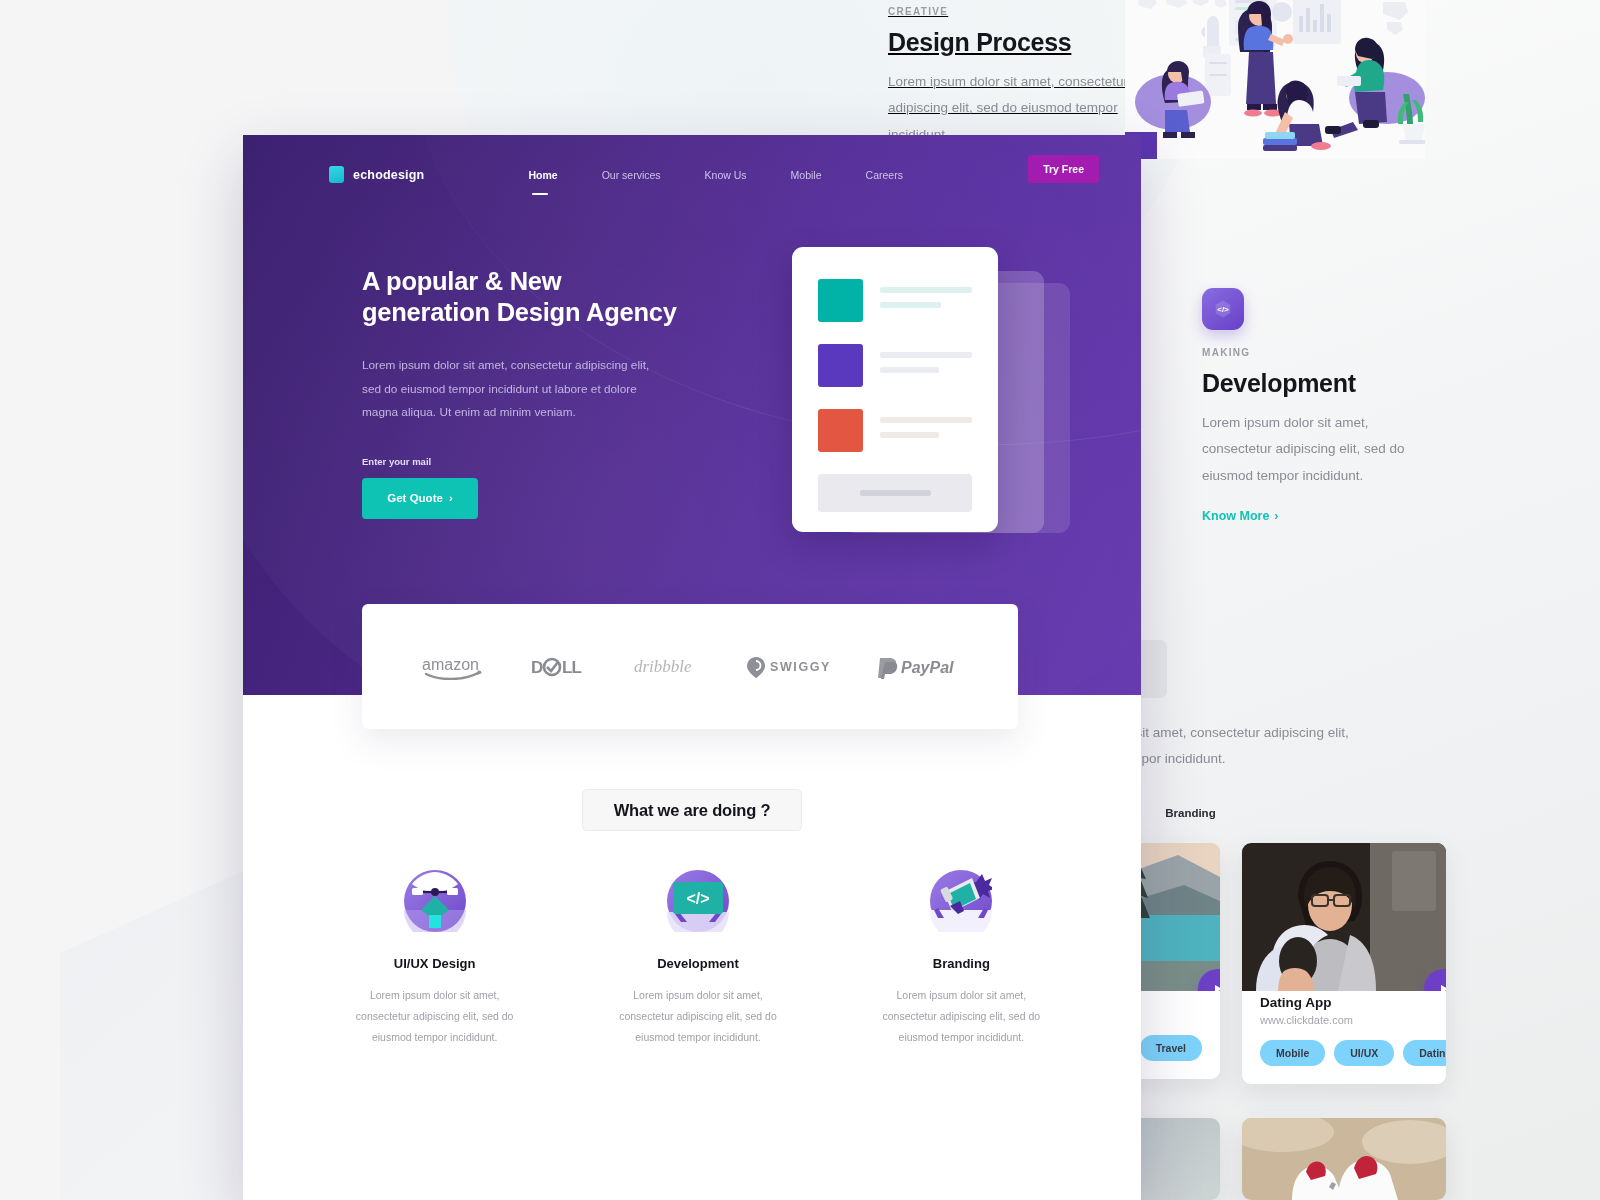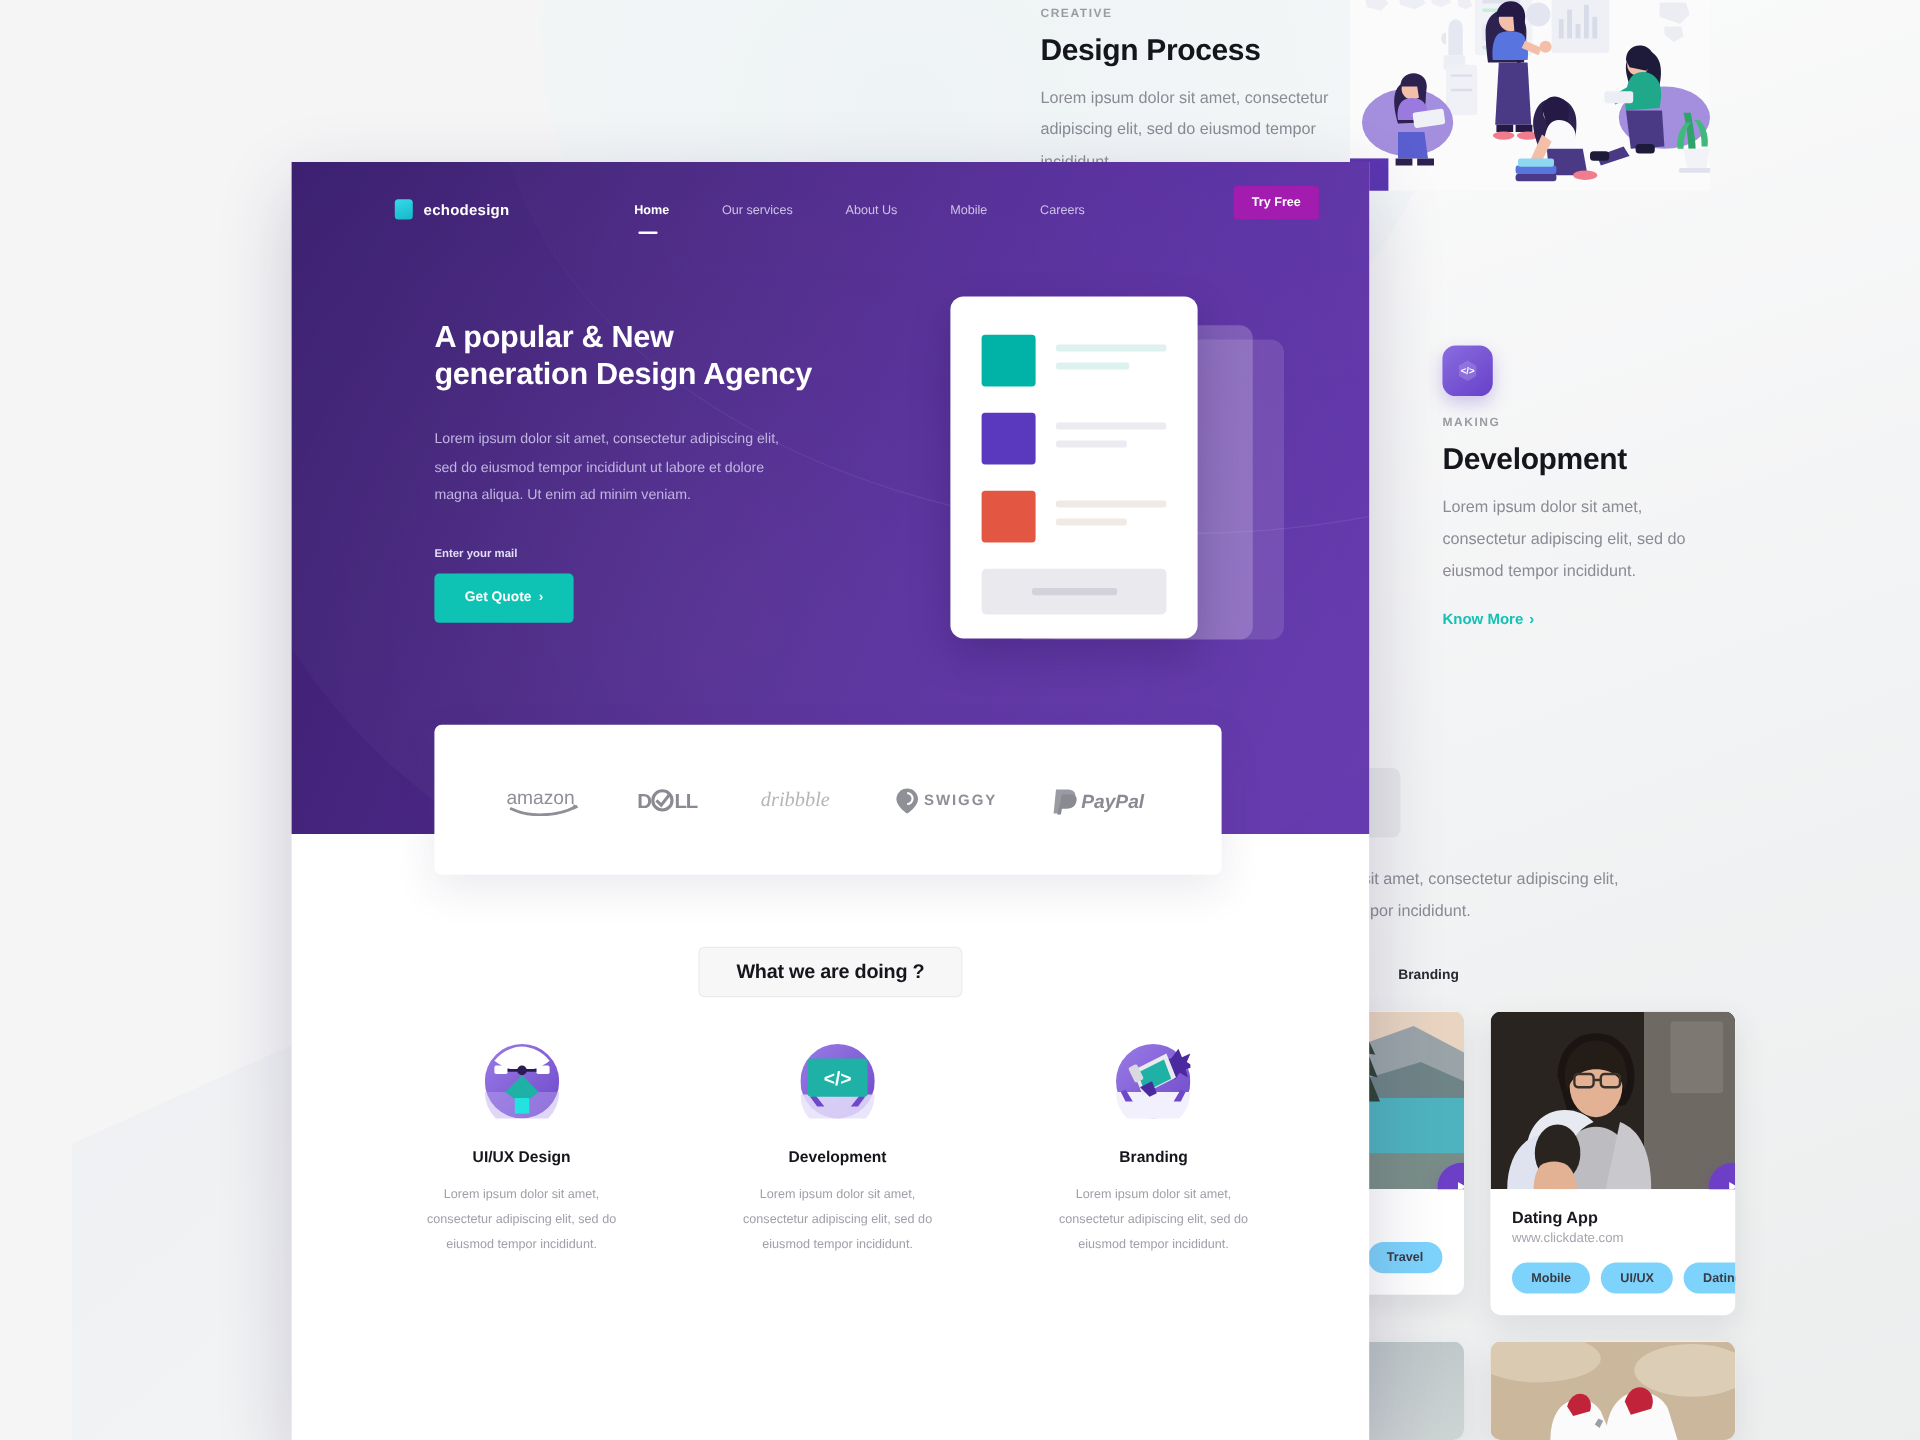--- a/index.html
+++ b/index.html
@@ -26,21 +26,21 @@
     background:radial-gradient(ellipse at 40% 60%, #eef3f5 0%, #f3f6f7 60%, #f7f8f9 100%);
   }
   .bg-blob2 {
     position:absolute; left:60px; top:760px; width:430px; height:460px;
     background:linear-gradient(140deg, #eceef1 0%, #f4f5f6 100%);
     clip-path:polygon(0 42%, 100% 0, 100% 100%, 0 100%);
     opacity:.85;
   }
 
   
-  .dp-block { position:absolute; left:867px; top:6px; width:260px; }
+  .dp-block { position:absolute; left:888px; top:6px; width:260px;text-decoration:underline; }
   .eyebrow {
     font-size:10px; letter-spacing:1.3px; color:#9b9ba4; font-weight:600;
     text-transform:uppercase; margin-bottom:11px;
   }
   .dp-title { font-size:25px; color:#15151c; font-weight:700; letter-spacing:-.3px; }
   .dp-body { font-size:13.5px; line-height:1.95; color:#8b8b95; margin-top:12px; }
 
   
   .illus-wrap { position:absolute; left:1125px; top:-6px; width:300px; height:165px; }
 
@@ -73,21 +73,21 @@
   .proj-card {
     position:absolute; background:#fff; border-radius:9px; overflow:hidden;
     box-shadow:0 9px 26px rgba(60,60,80,.10);
   }
   .proj-photo { position:relative; height:130px; overflow:hidden; }
   .play-btn {
     position:absolute; right:14px; bottom:-18px; width:36px; height:36px;
     border-radius:50%; background:#6d3fc7; display:flex; align-items:center; justify-content:center;
     box-shadow:0 5px 13px rgba(109,63,199,.35);
   }
-  .proj-meta { padding:16px 18px 14px; }
+  .proj-meta { padding:4px 18px 14px; }
   .proj-name { font-size:13.5px; font-weight:700; color:#18181f; }
   .proj-url { font-size:11px; color:#a5a5ae; margin-top:4px; }
   .proj-tags { display:flex; gap:9px; padding:0 18px 18px; }
   .proj-tag {
     background:#7dd3fc; border-radius:20px; padding:7px 16px;
     font-size:10.5px; font-weight:700; color:#3a3a44;
   }
 
   
   #fg-page {
@@ -423,21 +423,21 @@
     <div class="hero-arc"></div>
 
     <div class="nav">
       <div class="brand">
         <div class="brand-mark"></div>
         <div class="brand-name">echodesign</div>
       </div>
       <div class="nav-links">
         <a class="nav-link active">Home</a>
         <a class="nav-link">Our services</a>
-        <a class="nav-link">About Us</a>
+        <a class="nav-link">Know Us</a>
         <a class="nav-link">Mobile</a>
         <a class="nav-link">Careers</a>
       </div>
       <button class="try-free">Try Free</button>
     </div>
 
     <div class="hero-copy">
       <div class="hero-h1">
         <span>A popular &amp; New</span><br>
         <span>generation Design Agency</span>

